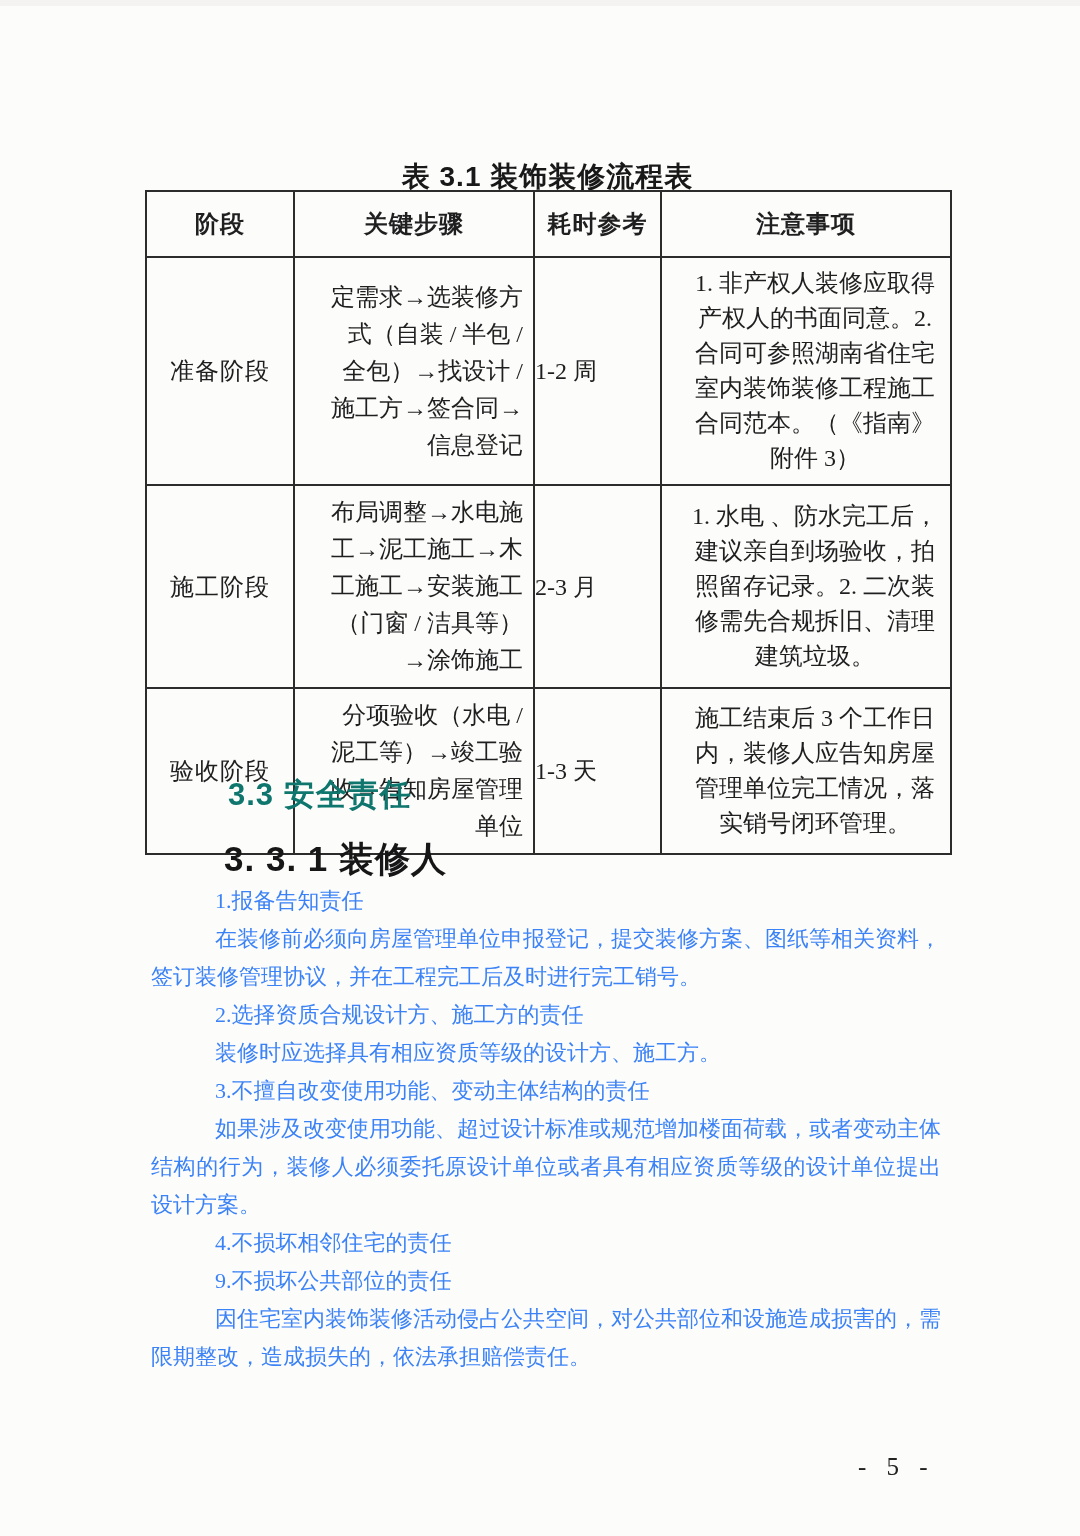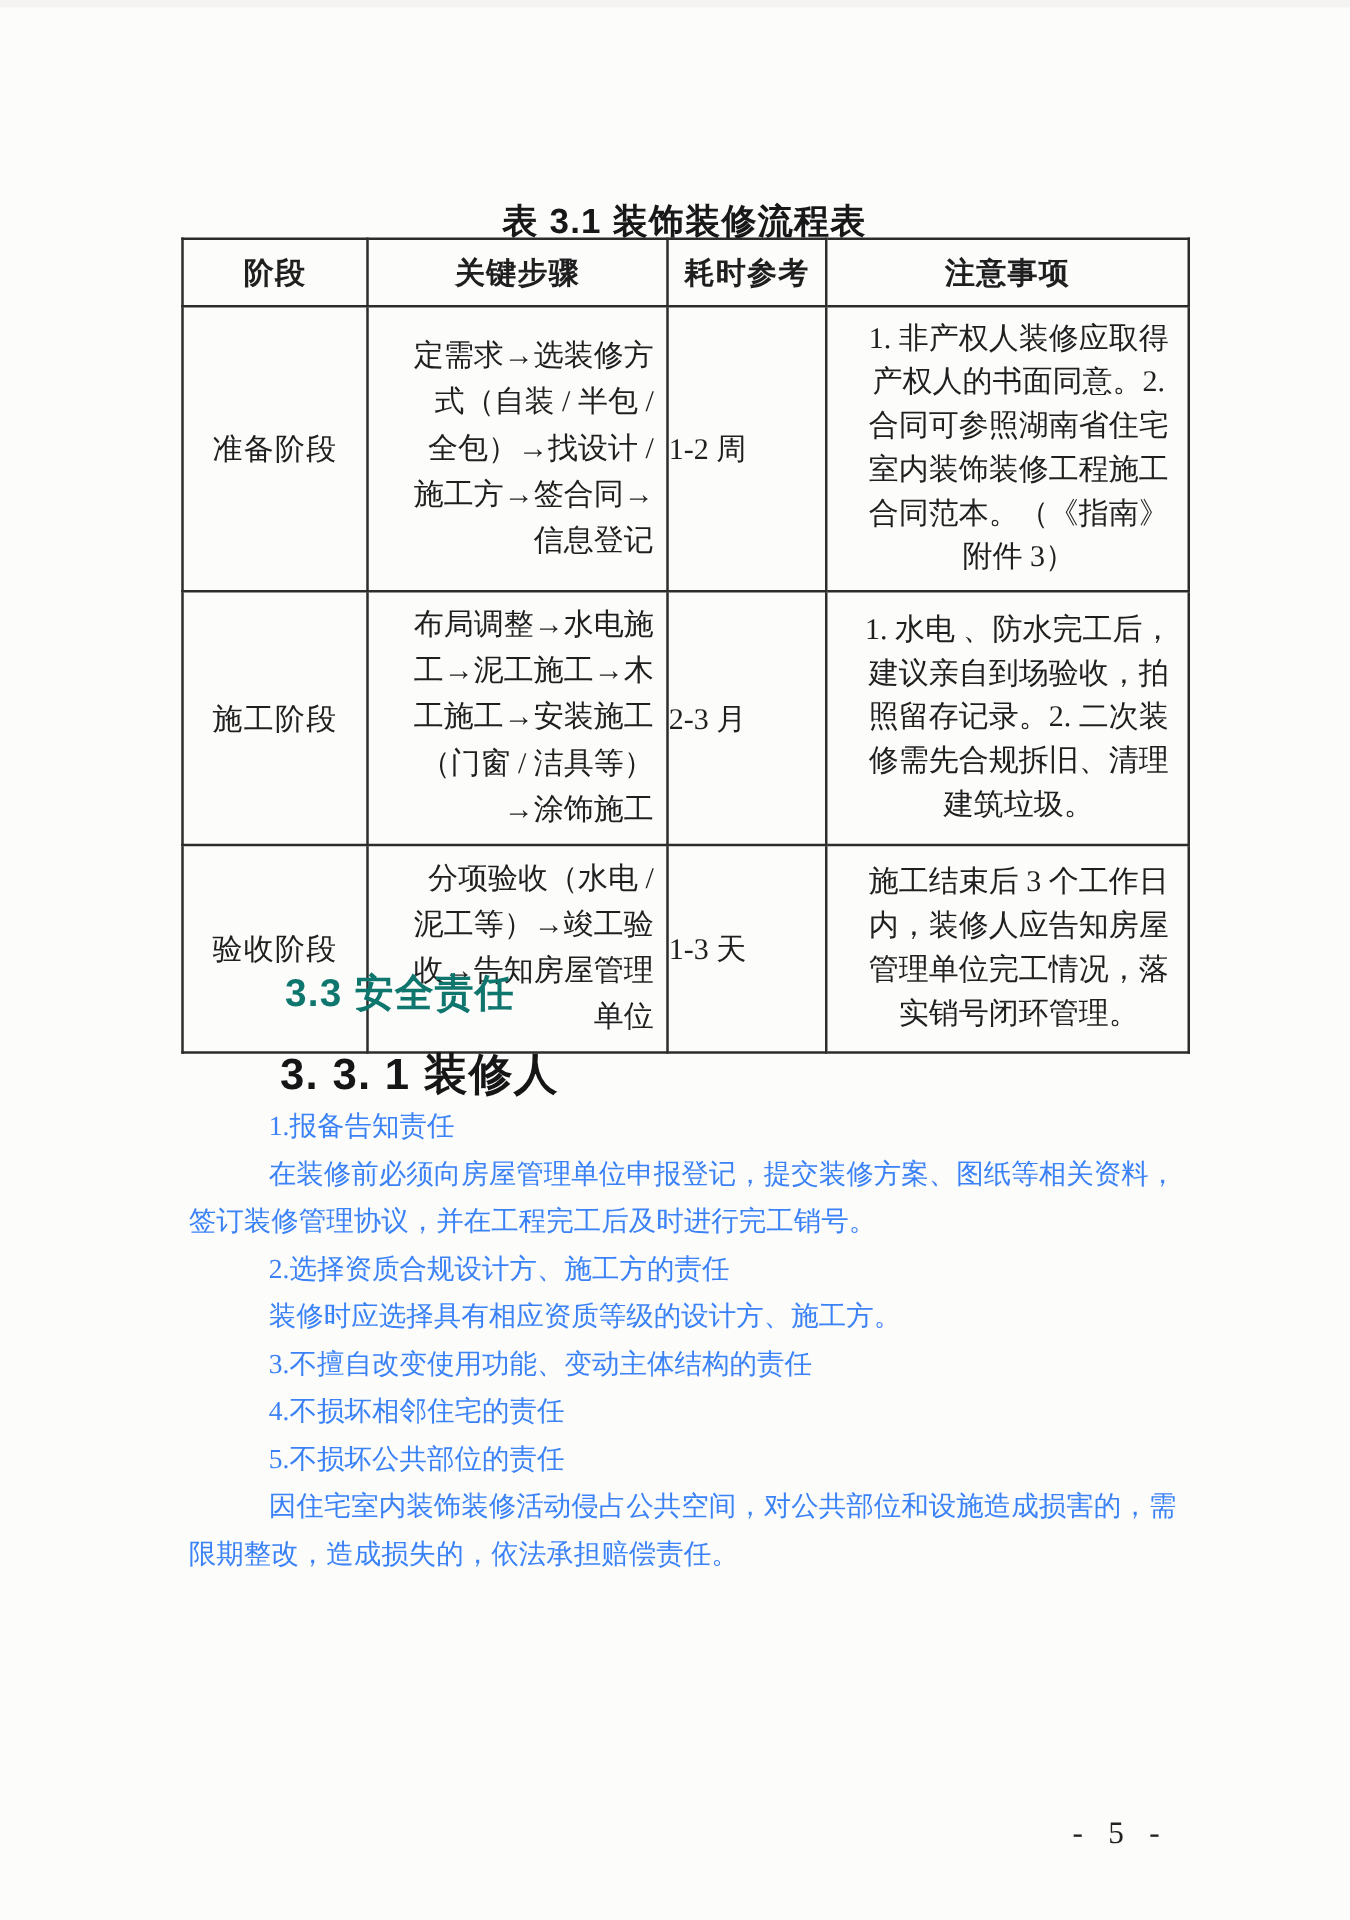--- a/index.html
+++ b/index.html
@@ -36,21 +36,21 @@
     width: 805px;
     border-collapse: collapse;
     table-layout: fixed;
     font-size: 24px;
     color: #1f1f1f;
   }
   .process-table th, .process-table td {
     border: 2px solid #2c2c2c;
     vertical-align: middle;
   }
-  .process-table thead tr { height: 54px; }
+  .process-table thead tr { height: 66px; }
   .process-table .row-1 { height: 179px; }
   .process-table .row-2 { height: 177px; }
   .process-table .row-3 { height: 146px; }
   .process-table th {
     font-family: "Liberation Sans", "DejaVu Sans", sans-serif;
     font-weight: 700;
     font-size: 24px;
     text-align: center;
     letter-spacing: 1px;
   }
@@ -149,19 +149,20 @@
   <div class="heading-2">3.3  安全责任</div>
 
   <div class="heading-3">3. 3. 1  装修人</div>
 
   <div class="body-text">
     <p>1.报备告知责任</p>
     <p>在装修前必须向房屋管理单位申报登记，提交装修方案、图纸等相关资料，签订装修管理协议，并在工程完工后及时进行完工销号。</p>
     <p>2.选择资质合规设计方、施工方的责任</p>
     <p>装修时应选择具有相应资质等级的设计方、施工方。</p>
     <p>3.不擅自改变使用功能、变动主体结构的责任</p>
+    <p>如果涉及改变使用功能、超过设计标准或规范增加楼面荷载，或者变动主体结构的行为，装修人必须委托原设计单位或者具有相应资质等级的设计单位提出设计方案。</p>
     <p>4.不损坏相邻住宅的责任</p>
-    <p>5.不损坏公共部位的责任</p>
+    <p>9.不损坏公共部位的责任</p>
     <p>因住宅室内装饰装修活动侵占公共空间，对公共部位和设施造成损害的，需限期整改，造成损失的，依法承担赔偿责任。</p>
   </div>
 
   <div class="page-number">- 5 -</div>
 </div>
 
 </body></html>

